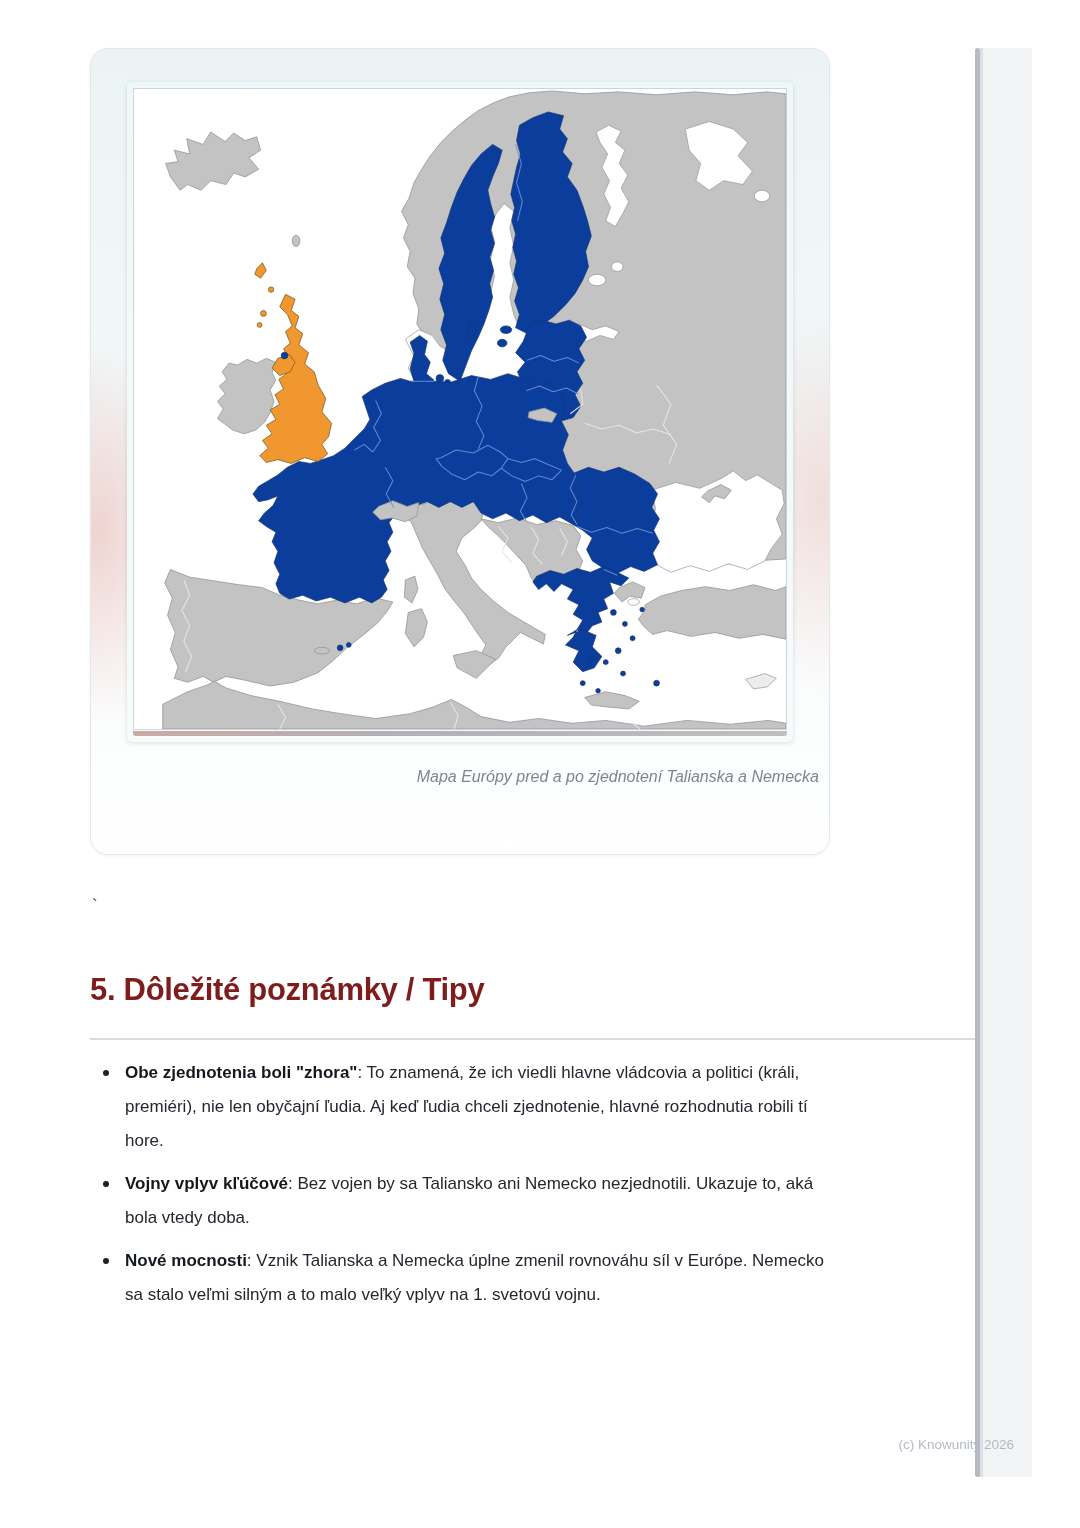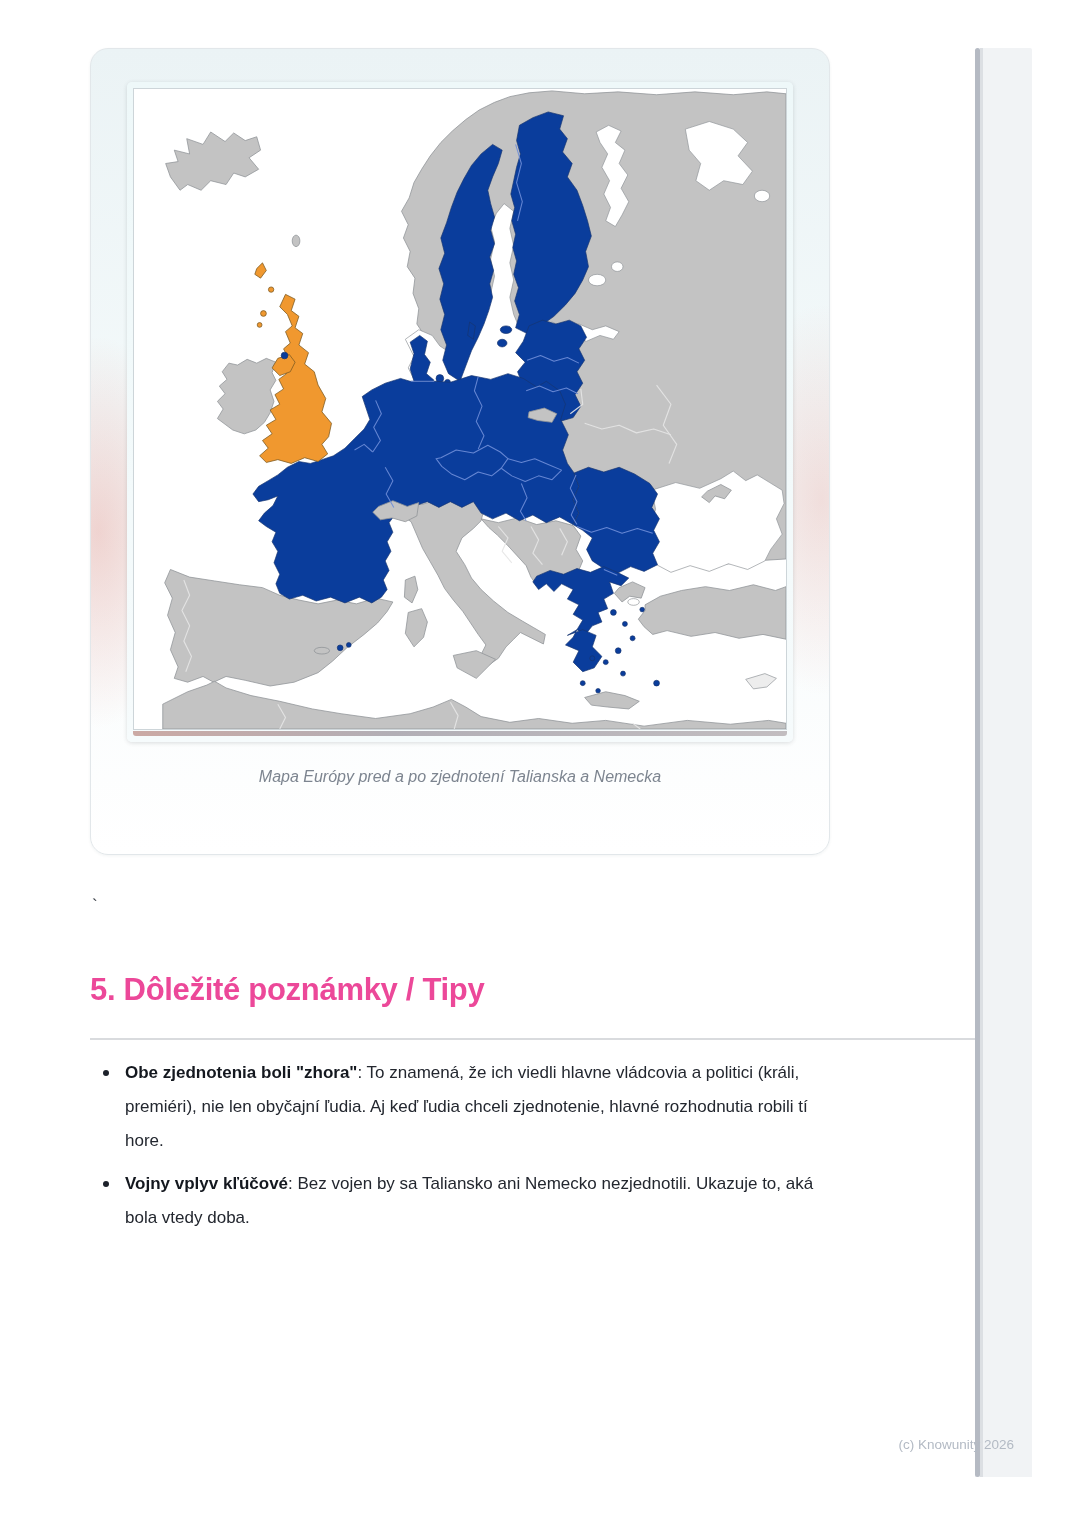--- a/index.html
+++ b/index.html
@@ -22,27 +22,27 @@
          radial-gradient(130px 280px at 99% 56%, rgba(222,120,108,0.22), rgba(222,120,108,0) 70%),
          linear-gradient(180deg,#ebf3f5 0%,#f3f9fa 45%,#ffffff 100%);
        box-shadow:0 1px 3px rgba(40,60,70,0.06);z-index:2;}
   .map-frame{margin:33px auto 0;width:666px;
        background:linear-gradient(180deg,#eef8f9,#f6fbfc);
        border-radius:5px;padding:6px;box-sizing:border-box;
        box-shadow:0 1px 4px rgba(60,70,80,0.18);}
   .map-canvas{display:block;background:var(--sea,#fff);border:1px solid #cdd5d9;}
   .map-bottom-edge{height:5px;margin-top:1px;border-radius:0 0 3px 3px;
        background:linear-gradient(90deg,#cba9a4,#b2afb6 40%,#c2bdc0);}
-  .caption{margin:26px 10px 0;text-align:center;font-style:italic;
+  .caption{margin:26px 10px 0;text-align:right;font-style:italic;
        font-size:16px;color:#7d8590;}
 
   .stray{position:absolute;left:92px;top:896px;font-size:17px;color:#3a3f47;}
 
   .heading{position:absolute;left:90px;top:972px;margin:0;width:920px;
-       font-size:31px;font-weight:700;color:#ec4899;letter-spacing:-0.3px;}
+       font-size:31px;font-weight:700;color:#7f1d1d;letter-spacing:-0.3px;}
   .rule{position:absolute;left:90px;top:1038px;width:920px;border:none;margin:0;
        border-top:2px solid #d9dbde;}
 
   .notes{position:absolute;left:90px;top:1056px;width:740px;margin:0;padding:0;
        list-style:none;font-size:17px;line-height:34px;color:#23272f;}
   .notes li{position:relative;padding-left:35px;margin-bottom:9px;max-width:705px;}
   .notes li::before{content:"";position:absolute;left:13px;top:14px;width:6px;height:6px;
        border-radius:50%;background:#1c212a;}
   .notes .b{font-weight:700;color:#14181f;}
 
@@ -183,15 +183,16 @@
 </section>
 
 <div class="stray">`</div>
 
 <h2 class="heading">5. Dôležité poznámky / Tipy</h2>
 <hr class="rule">
 
 <ul class="notes">
   <li><span class="b">Obe zjednotenia boli "zhora"</span><span>: To znamená, že ich viedli hlavne vládcovia a politici (králi, premiéri), nie len obyčajní ľudia. Aj keď ľudia chceli zjednotenie, hlavné rozhodnutia robili tí hore.</span></li>
   <li><span class="b">Vojny vplyv kľúčové</span><span>: Bez vojen by sa Taliansko ani Nemecko nezjednotili. Ukazuje to, aká bola vtedy doba.</span></li>
+  <li><span class="b">Nové mocnosti</span><span>: Vznik Talianska a Nemecka úplne zmenil rovnováhu síl v Európe. Nemecko sa stalo veľmi silným a to malo veľký vplyv na 1. svetovú vojnu.</span></li>
 </ul>
 
 <div class="footer">(c) Knowunity 2026</div>
 
 </body></html>

